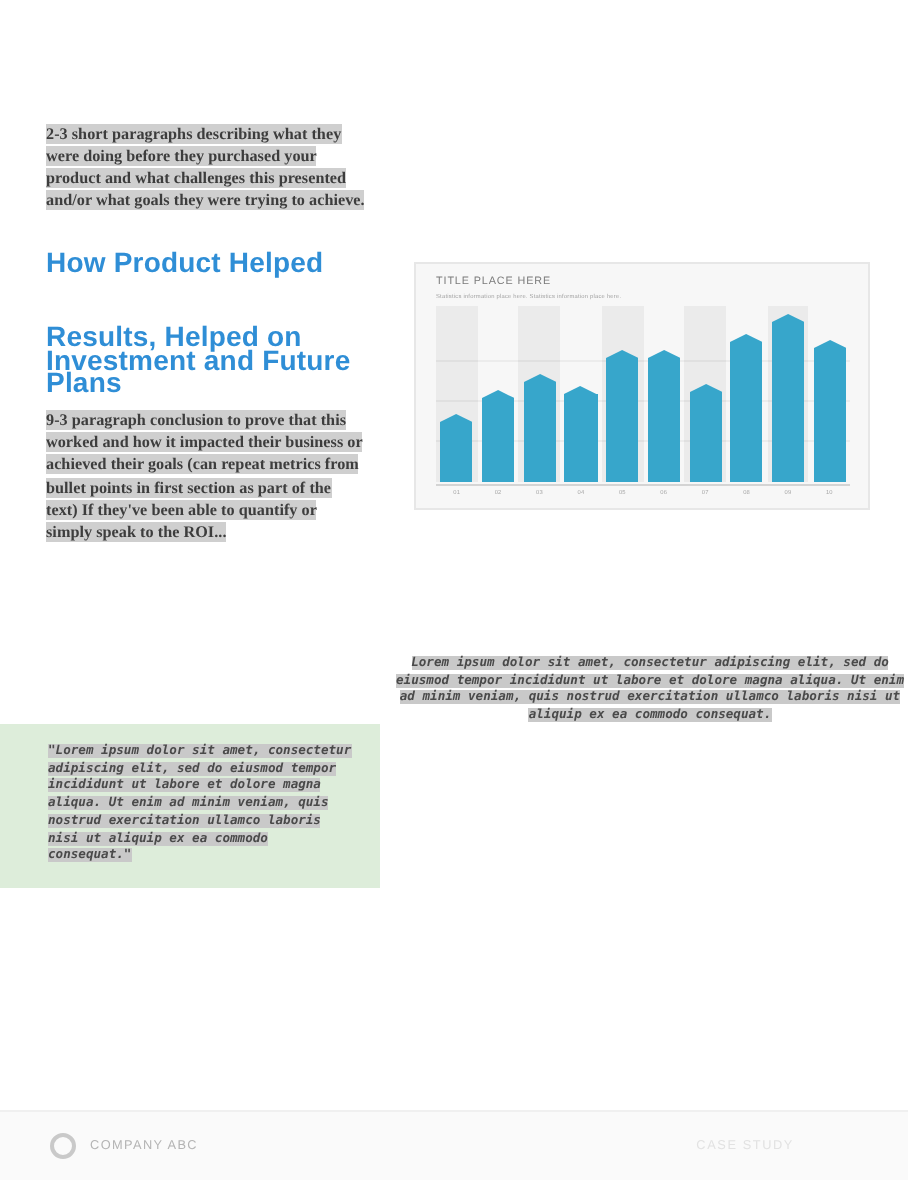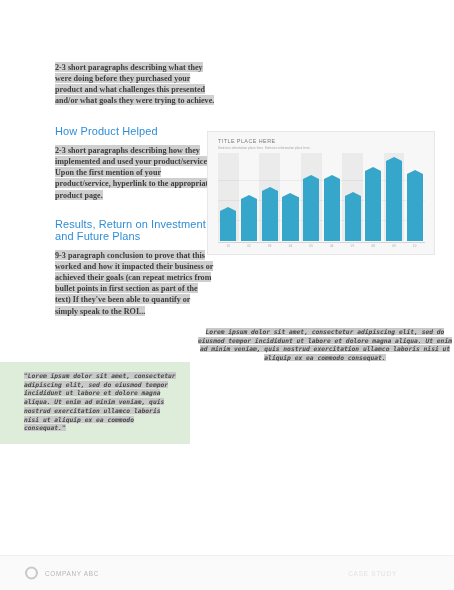--- a/index.html
+++ b/index.html
@@ -21,45 +21,44 @@
     inset: 0;
     background: #ffffff;
   }
 
   
   .left-col {
     position: absolute;
     left: 23px;
     top: 61px;
     width: 160px;
-    margin-left: 32px;
   }
 
   .body-para {
     font-family: "Liberation Serif", serif;
     font-size: 8.1px;
     line-height: 11.2px;
     color: #3d3d3d;
     margin: 0;
     font-weight: 700;
     letter-spacing: 0.02px;
   }
   .body-para span.hl {
     background: #cfcfcf;
     box-decoration-break: clone;
     -webkit-box-decoration-break: clone;
     padding: 0.5px 0;
   }
 
   .section-head {
     font-family: "Liberation Sans", sans-serif;
-    font-size: 11px;
+    font-size: 14px;
     line-height: 11.4px;
     color: #2f8ed6;
-    font-weight: 400;
+    font-weight: 700;
     margin: 0;
     letter-spacing: 0.1px;
   }
 
   .gap-a { height: 20px; }
   .gap-b { height: 7px; }
   .gap-c { height: 19px; }
   .gap-d { height: 7px; }
 
   
@@ -279,25 +278,24 @@
   <div class="left-col">
 
     <p class="body-para"><span class="hl">2-3 short paragraphs describing what they were doing before they purchased your product and what challenges this presented and/or what goals they were trying to achieve.</span></p>
 
     <div class="gap-a"></div>
 
     <h2 class="section-head">How Product Helped</h2>
 
     <div class="gap-b"></div>
 
-    <p class="body-para"><span class="hl">2-3 short paragraphs describing how they implemented and used your product/service. Upon the first mention of your product/service, hyperlink to the appropriate product page.</span></p>
 
     <div class="gap-c"></div>
 
-    <h2 class="section-head">Results, Return on Investment and Future Plans</h2>
+    <h2 class="section-head">Results, Helped on Investment and Future Plans</h2>
 
     <div class="gap-d"></div>
 
     <p class="body-para"><span class="hl">9-3 paragraph conclusion to prove that this worked and how it impacted their business or achieved their goals (can repeat metrics from bullet points in first section as part of the text) If they've been able to quantify or simply speak to the ROI...</span></p>
 
   </div>
 
   <div class="quote-block">
     <p class="quote-text"><span class="hl">"Lorem ipsum dolor sit amet, consectetur adipiscing elit, sed do eiusmod tempor incididunt ut labore et dolore magna aliqua. Ut enim ad minim veniam, quis nostrud exercitation ullamco laboris nisi ut aliquip ex ea commodo consequat."</span></p>
   </div>

